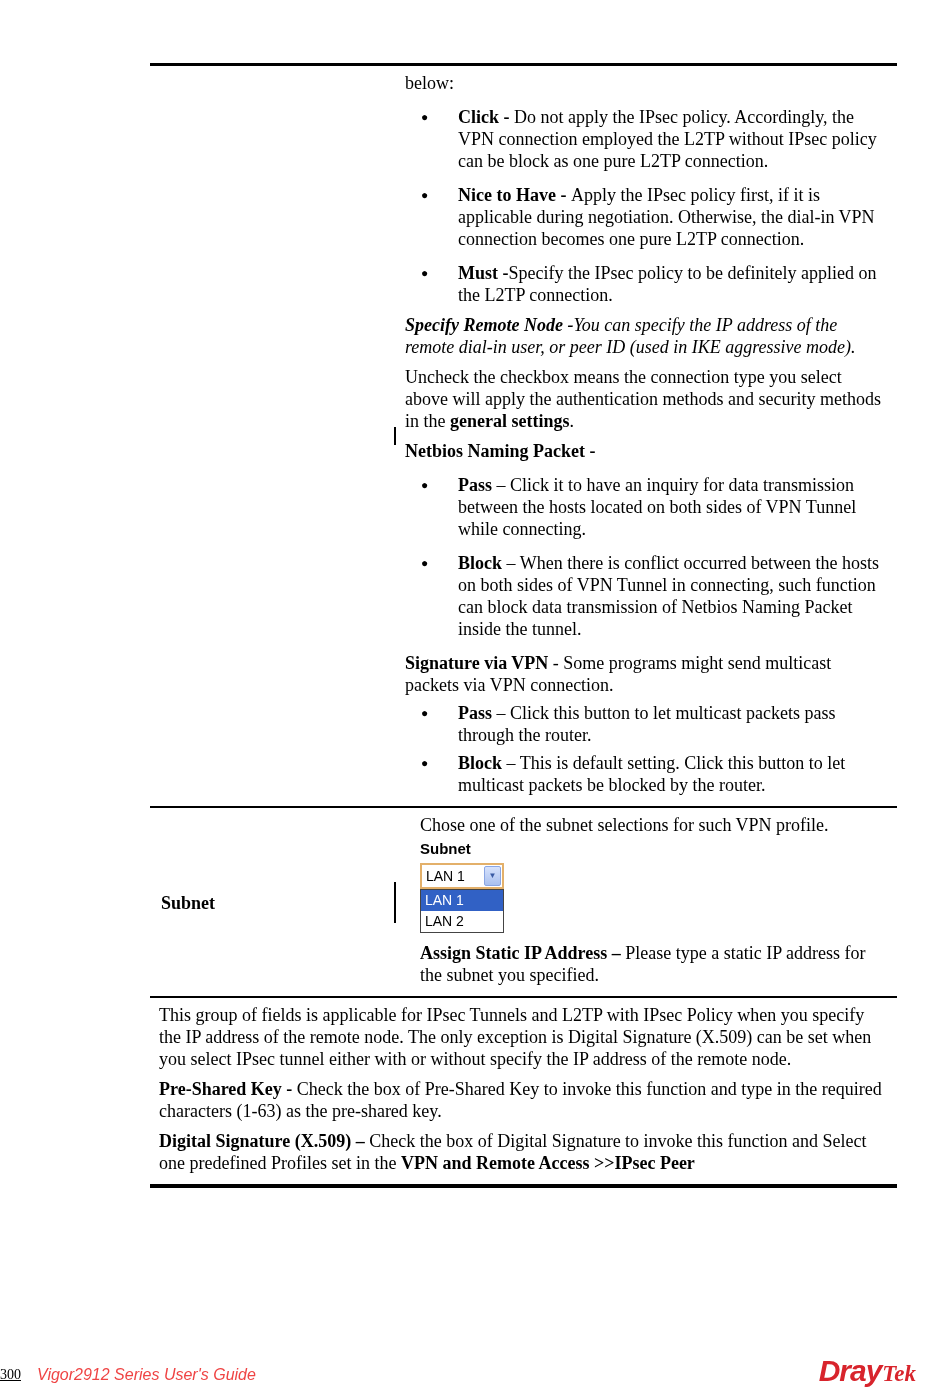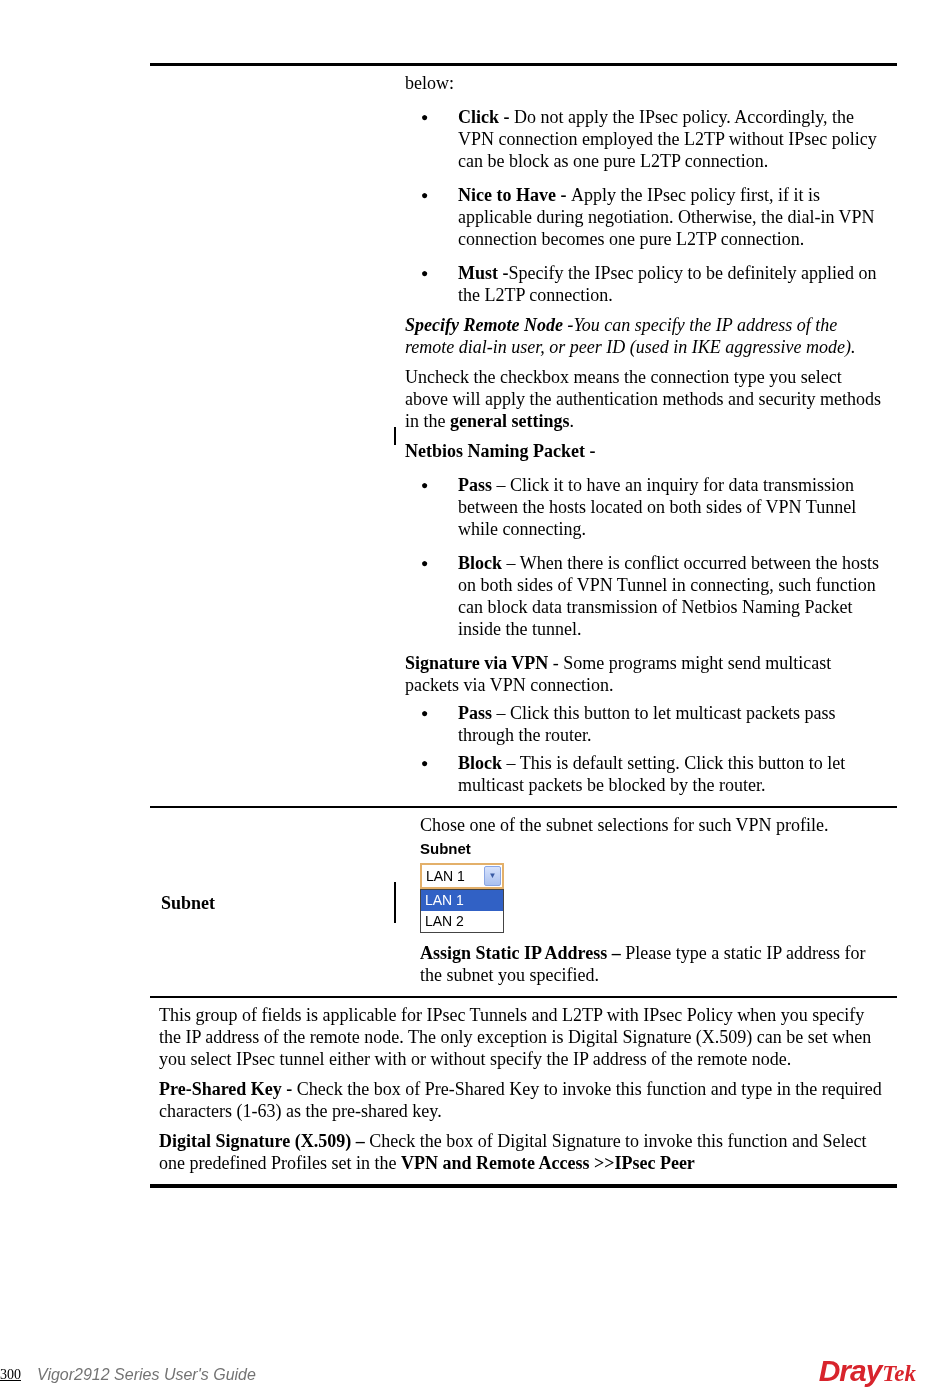--- a/index.html
+++ b/index.html
@@ -46,21 +46,21 @@
   }
   .dropdown-list { width:84px; border:1px solid #444; background:#fff; }
   .dd-item { height:21px; line-height:21px; padding-left:4px; font-size:14px; }
   .dd-item.selected { background:#3161c5; color:#fff; }
   .assign-para { margin-top:9px; }
 
   
   .footer-title {
     position:absolute; left:37px; top:1366px;
     font-family:"Liberation Sans", sans-serif; font-style:italic;
-    font-size:16px; color:#737373;
+    font-size:16px; color:#ef4444;
   }
   .footer-page {
     position:absolute; left:0; top:1367px; width:826px; text-align:left;
     font-size:14px;
     text-decoration:underline;
   }
   .logo {
     position:absolute; right:34px; top:1356px; white-space:nowrap;
     color:#d8242c; line-height:30px;
   }

